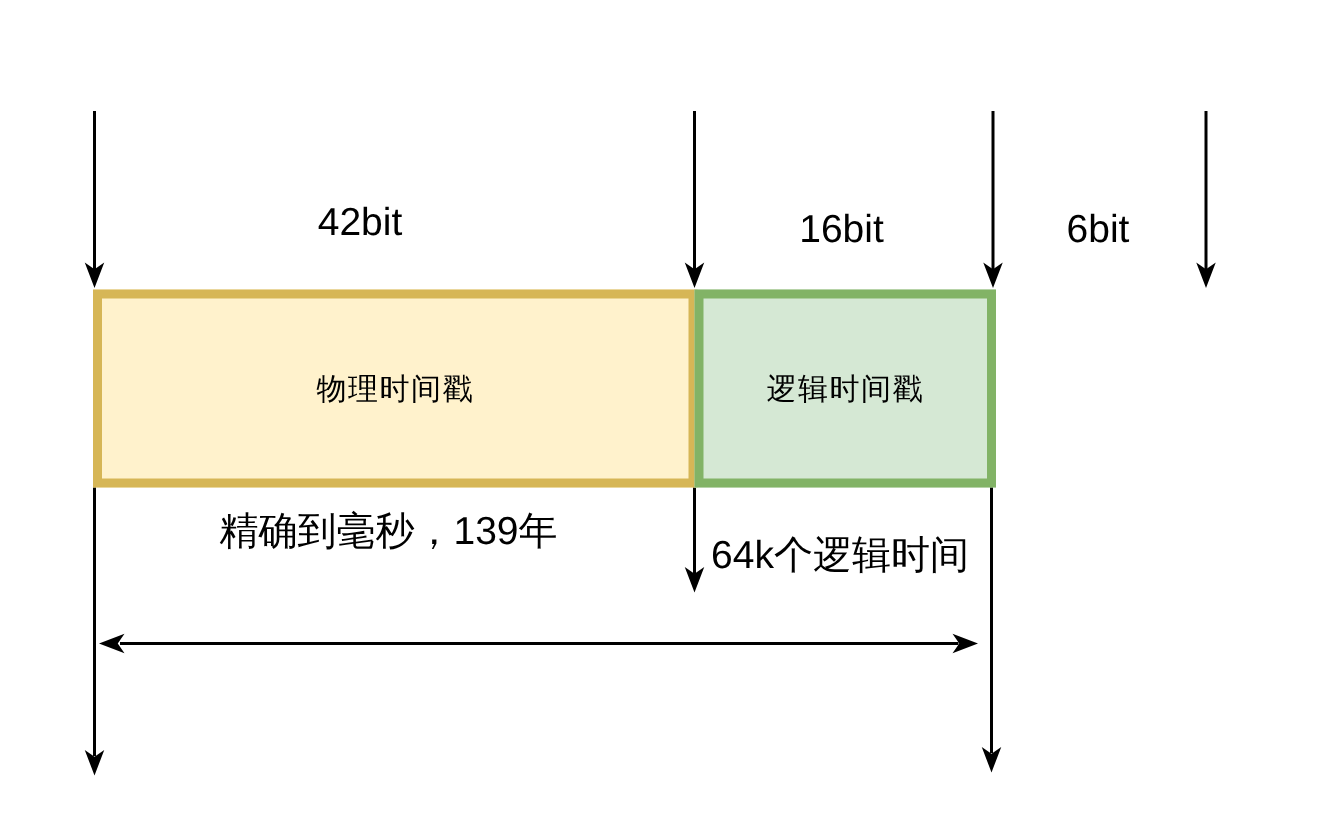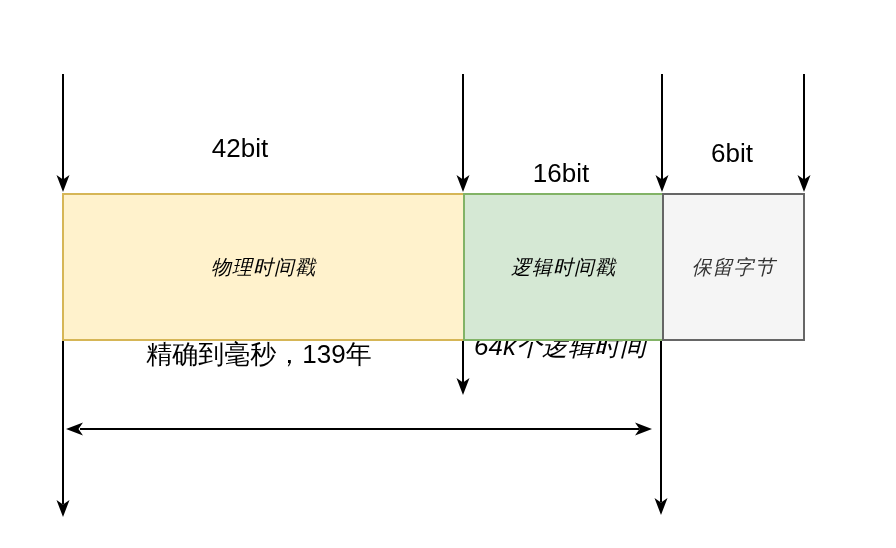--- a/index.html
+++ b/index.html
@@ -19,45 +19,44 @@
     position: absolute;
     left: 0;
     top: 0;
     width: 896px;
     height: 548px;
     pointer-events: none;
   }
   .field-box {
     position: absolute;
     top: 193px;
-    height: 148px;
+    height: 132px;
     box-sizing: border-box;
-    border: 2px solid #000000;
+    border: 6px solid #000000;
     display: flex;
     align-items: center;
     justify-content: center;
     font-size: 20px;
     letter-spacing: 1px;
-    font-style: italic;
   }
   .box-physical { left: 62px;  width: 403px; z-index: 1; }
   .box-logical  { left: 463px; width: 201px; z-index: 2; }
   .box-reserved { left: 662px; width: 143px; z-index: 3; }
   .txt {
     position: absolute;
     transform: translate(-50%, -50%);
     font-size: 26px;
     color: #000000;
     white-space: nowrap;
   }
   .bit-physical { left: 240px; top: 148px; }
-  .bit-logical  { left: 561px; top: 153px; margin-top: 20px; }
+  .bit-logical  { left: 561px; top: 153px; }
   .bit-reserved { left: 732px; top: 153px; }
   .note-physical { left: 259px; top: 354px; }
-  .note-logical  { left: 560px; top: 346px; font-style: italic; }
+  .note-logical  { left: 560px; top: 370px; }
   .note-throughput {
     left: 311px; top: 429px;
     background: #ffffff;
     padding: 0 5px;
     z-index: 5;
   }
 </style>
 </head>
 <body>
 
@@ -106,20 +105,17 @@
   <div class="txt bit-physical">42bit</div>
   <div class="txt bit-logical">16bit</div>
   <div class="txt bit-reserved">6bit</div>
 
   <div class="field-box box-physical" style="background-color: rgb(255, 242, 204); border-color: rgb(214, 182, 86); color: rgb(0, 0, 0);">
     <span>物理时间戳</span>
   </div>
   <div class="field-box box-logical" style="background-color: rgb(213, 232, 212); border-color: rgb(130, 179, 102); color: rgb(0, 0, 0); align-items: center;">
     <span>逻辑时间戳</span>
   </div>
-  <div class="field-box box-reserved" style="background-color: rgb(245, 245, 245); border-color: rgb(102, 102, 102); color: rgb(51, 51, 51);">
-    <span>保留字节</span>
-  </div>
 
   <div class="txt note-physical">精确到毫秒，139年</div>
   <div class="txt note-logical">64k个逻辑时间</div>
 
 </div>
 
 </body></html>

